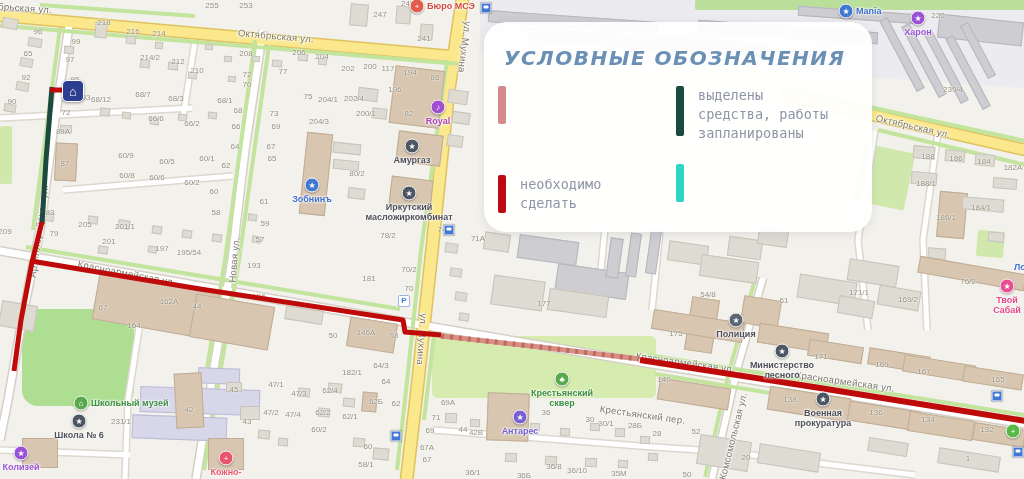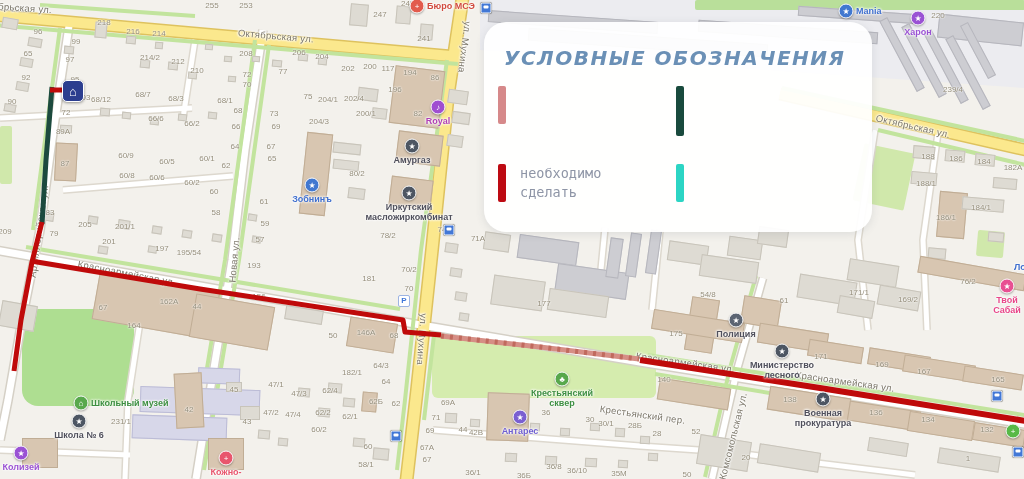--- a/index.html
+++ b/index.html
@@ -320,21 +320,21 @@
       <div class="num" style="left:411px;top:3px">245/1</div>
       <div class="num" style="left:380px;top:14px">247</div>
       <div class="num" style="left:424px;top:38px">241</div>
       <div class="num" style="left:370px;top:66px">200</div>
       <div class="num" style="left:388px;top:68px">117</div>
       <div class="num" style="left:410px;top:72px">194</div>
       <div class="num" style="left:435px;top:77px">86</div>
       <div class="num" style="left:395px;top:89px">196</div>
       <div class="num" style="left:354px;top:98px">202/4</div>
       <div class="num" style="left:366px;top:113px">200/1</div>
-      <div class="num" style="left:418px;top:113px">82</div>
+      <div class="num" style="left:409px;top:113px">82</div>
       <div class="num" style="left:357px;top:173px">80/2</div>
       <div class="num" style="left:442px;top:229px">74</div>
       <div class="num" style="left:388px;top:235px">78/2</div>
       <div class="num" style="left:478px;top:238px">71А</div>
       <div class="num" style="left:409px;top:269px">70/2</div>
       <div class="num" style="left:369px;top:278px">181</div>
       <div class="num" style="left:409px;top:288px">70</div>
       <div class="num" style="left:366px;top:332px">146А</div>
       <div class="num" style="left:394px;top:335px">68</div>
       <div class="num" style="left:333px;top:335px">50</div>
@@ -486,22 +486,25 @@
     </div>
 
   <div id="legend">
     <div id="legend-title">УСЛОВНЫЕ ОБОЗНАЧЕНИЯ</div>
     <div id="legend-grid">
         <div class="lg-item" style="left:14px;top:64px">
           <span class="lg-bar" style="background:#d6898a;height:38px"></span>
         </div>
         <div class="lg-item" style="left:192px;top:64px">
           <span class="lg-bar" style="background:#194a3d;height:50px"></span>
+          <span class="lg-txt">выделены
+средства, работы
+запланированы</span>
         </div>
-        <div class="lg-item" style="left:14px;top:142px">
+        <div class="lg-item" style="left:14px;top:153px">
           <span class="lg-bar" style="background:#bd0a12;height:38px"></span>
           <span class="lg-txt">необходимо
 сделать</span>
         </div>
         <div class="lg-item" style="left:192px;top:142px">
           <span class="lg-bar" style="background:#2cd5c4;height:38px"></span>
         </div>
       </div>
   </div>
 </div>

